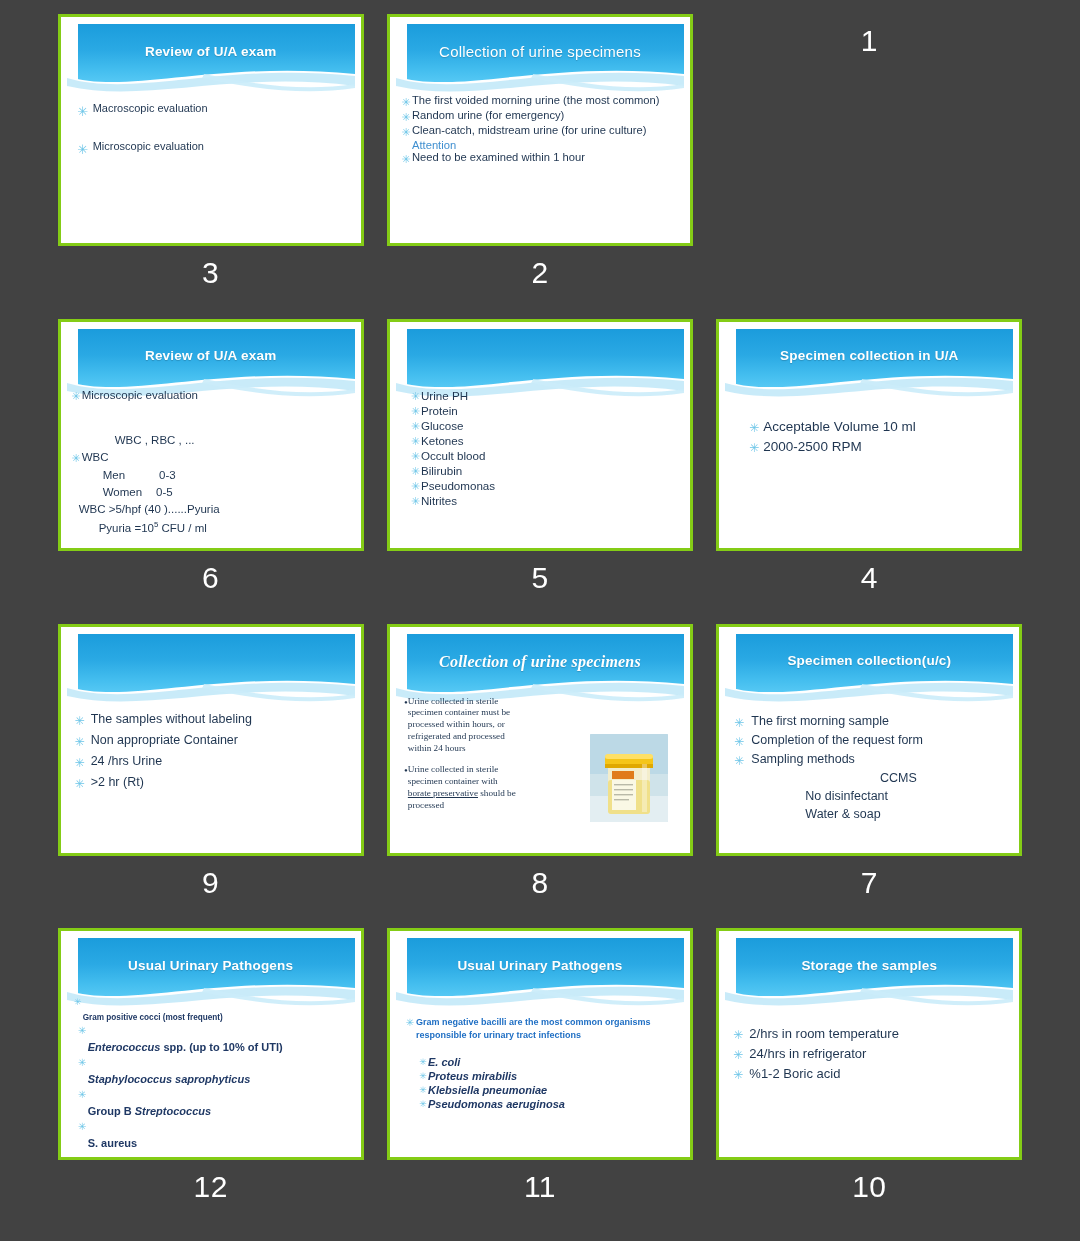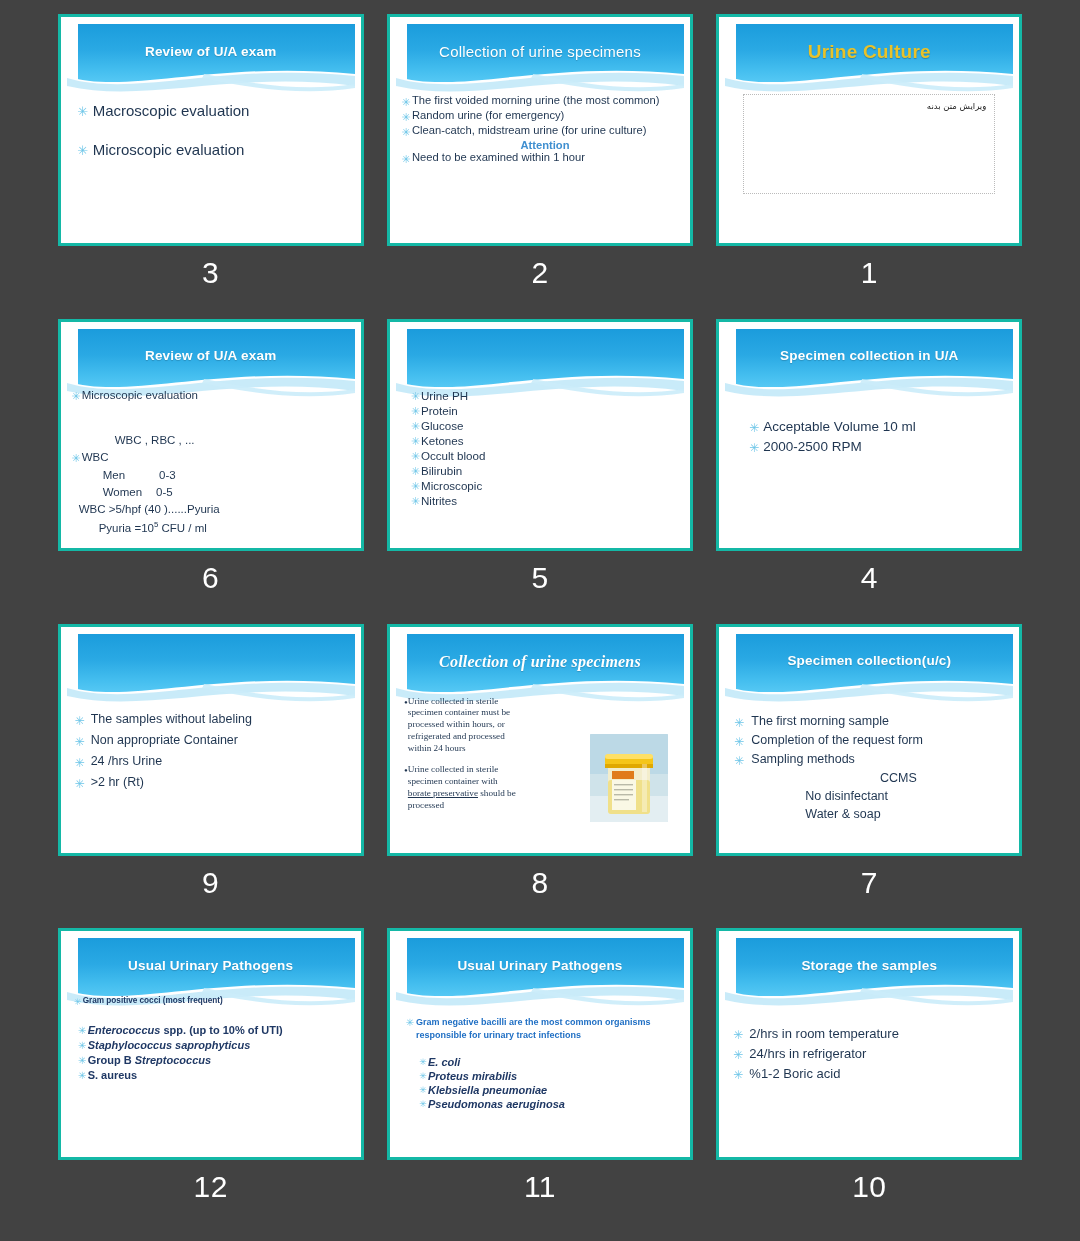--- a/index.html
+++ b/index.html
@@ -16,21 +16,21 @@
     grid-template-rows:repeat(4, 1fr);
     padding:14px 46px 8px 46px;
   }
   .cell{
     display:flex; flex-direction:column;
     align-items:center; justify-content:flex-start;
   }
   .frame{
     width:306px; height:232px;
     background:#ffffff;
-    border:3px solid #14b8a6;
+    border:3px solid #84cc16;
     padding:7px 6px 6px 6px;
     position:relative;
     overflow:hidden;
   }
   .slide{
     position:relative;
     width:100%; height:100%;
     background:#fff;
     overflow:hidden;
   }
@@ -74,28 +74,28 @@
   .ast{
     color:#6ec6e8; flex:0 0 auto; line-height:1;
     font-size:12px;
   }
   .tx{ color:#1f3550; }
 
   
   .s3 .body{ padding:12px 8px 0 6px; }
   .s3 .ln{ margin-bottom:22px; }
   .s3 .ast{ font-size:13px; padding-top:3px; width:20px; text-align:center; }
-  .s3 .tx{ font-size:15px;text-align:right; }
+  .s3 .tx{ font-size:11px;text-align:right; }
 
   
   .s2 .body{ padding:8px 6px 0 4px; top:62px; }
   .s2 .ln{ margin-bottom:1px; }
   .s2 .ast{ font-size:11px; padding-top:3px; width:12px; text-align:center; }
   .s2 .tx{ font-size:11.2px; line-height:1.18; }
-  .s2 .att{ color:#3f8fd0; font-size:11.2px; font-weight:700; padding-left:12px;text-align:center; }
+  .s2 .att{ color:#3f8fd0; font-size:11.2px; font-weight:400; padding-left:12px; }
 
   
   .s1 .body{ padding:6px 18px 0 18px; top:64px; }
   .s1 .ph{
     border:1px dotted #bbb; height:100px; padding:6px 8px;
     direction:rtl; text-align:right;
     font-size:8.5px; color:#222;
     font-family:"DejaVu Sans", sans-serif;
   }
 
@@ -154,21 +154,21 @@
   
   .s12 .ovl{
     position:absolute; left:6px; top:58px; z-index:4;
     display:flex; align-items:flex-start;
   }
   .s12 .ovl .ast{ font-size:9px; width:10px; text-align:center; padding-top:2px; }
   .s12 .ovl .tx{ font-size:8.2px; font-weight:bold; color:#1f3864; }
   .s12 .body{ padding:24px 4px 0 10px; top:62px; }
   .s12 .ln{ margin-bottom:3px; }
   .s12 .ast{ font-size:10px; padding-top:2px; width:11px; text-align:center; }
-  .s12 .tx{ font-size:11px; font-weight:bold; color:#1f3864; }
+  .s12 .tx{ font-size:11px; font-weight:bold; color:#1f3864;margin-top:17px; }
   .it{ font-style:italic; }
 
   
   .s11 .body{ padding:18px 10px 0 8px; top:60px; }
   .s11 .ast{ font-size:10px; padding-top:2px; width:12px; text-align:center; }
   .s11 .lead{ font-size:9px; font-weight:bold; color:#1f6fc4; line-height:1.42; }
   .s11 .sub{ margin-top:14px; padding-left:14px; }
   .s11 .sub .ln{ margin-bottom:2px; }
   .s11 .sub .ast{ font-size:9px; width:10px; }
   .s11 .sub .tx{ font-size:11px; font-weight:bold; font-style:italic; color:#1f3864; }
@@ -250,36 +250,20 @@
               <span class="ast">✳</span>
               <span class="tx">Need to be examined within 1 hour</span>
             </div>
         </div>
       </div>
     </div>
     <div class="num">2</div>
   </div>
 
   <div class="cell">
-    <div class="frame">
-      <div class="slide s1">
-        <div class="hdr">
-          <div class="band"></div>
-          <svg viewBox="0 0 294 74" preserveAspectRatio="none">
-            <path d="M0,52 C60,72 150,36 294,50 L294,74 L0,74 Z" fill="#ffffff"></path>
-            <path d="M0,54 C70,74 160,38 294,52 L294,62 C170,46 80,80 0,62 Z" fill="#bfe7f8" opacity=".85"></path>
-            <path d="M140,50 C190,60 240,68 294,60 L294,64 C240,72 186,64 138,54 Z" fill="#cbecfa" opacity=".9"></path>
-          </svg>
-        </div>
-        <div class="title gold">Urine Culture</div>
-        <div class="body">
-          <div class="ph">ویرایش متن بدنه</div>
-        </div>
-      </div>
-    </div>
     <div class="num">1</div>
   </div>
 
   <div class="cell">
     <div class="frame">
       <div class="slide s6">
         <div class="hdr">
           <div class="band"></div>
           <svg viewBox="0 0 294 74" preserveAspectRatio="none">
             <path d="M0,52 C60,72 150,36 294,50 L294,74 L0,74 Z" fill="#ffffff"></path>
@@ -339,21 +323,21 @@
           <div class="ln">
               <span class="ast">✳</span>
               <span class="tx">Occult blood</span>
             </div>
           <div class="ln">
               <span class="ast">✳</span>
               <span class="tx">Bilirubin</span>
             </div>
           <div class="ln">
               <span class="ast">✳</span>
-              <span class="tx">Microscopic</span>
+              <span class="tx">Pseudomonas</span>
             </div>
           <div class="ln">
               <span class="ast">✳</span>
               <span class="tx">Nitrites</span>
             </div>
         </div>
       </div>
     </div>
     <div class="num">5</div>
   </div>

